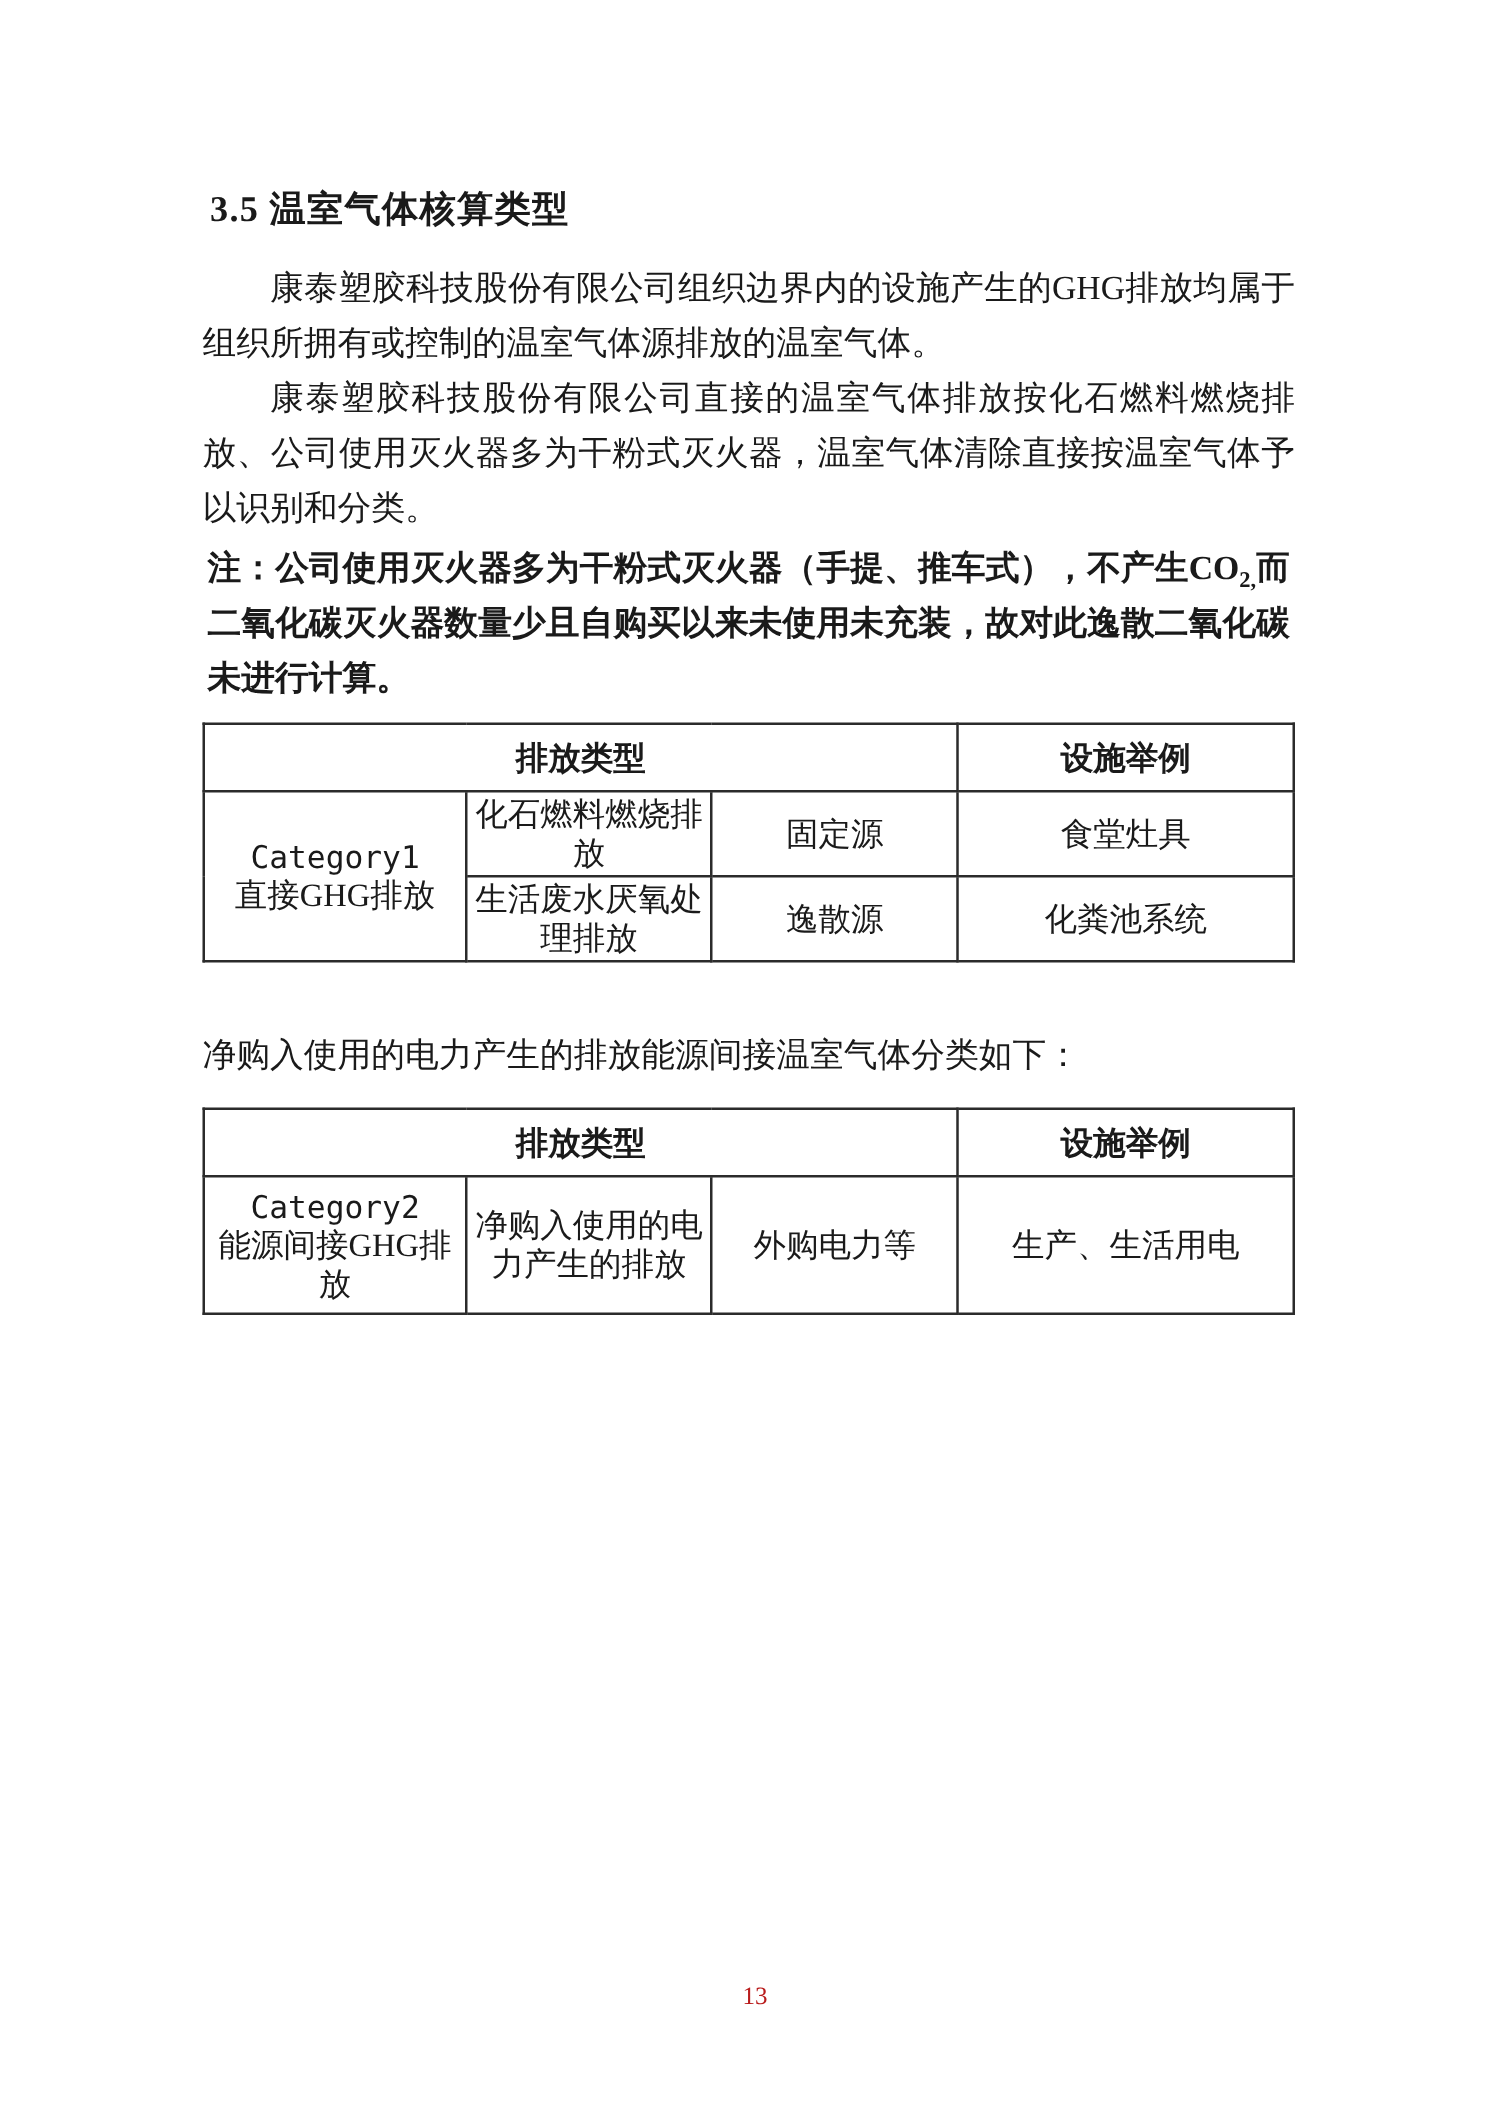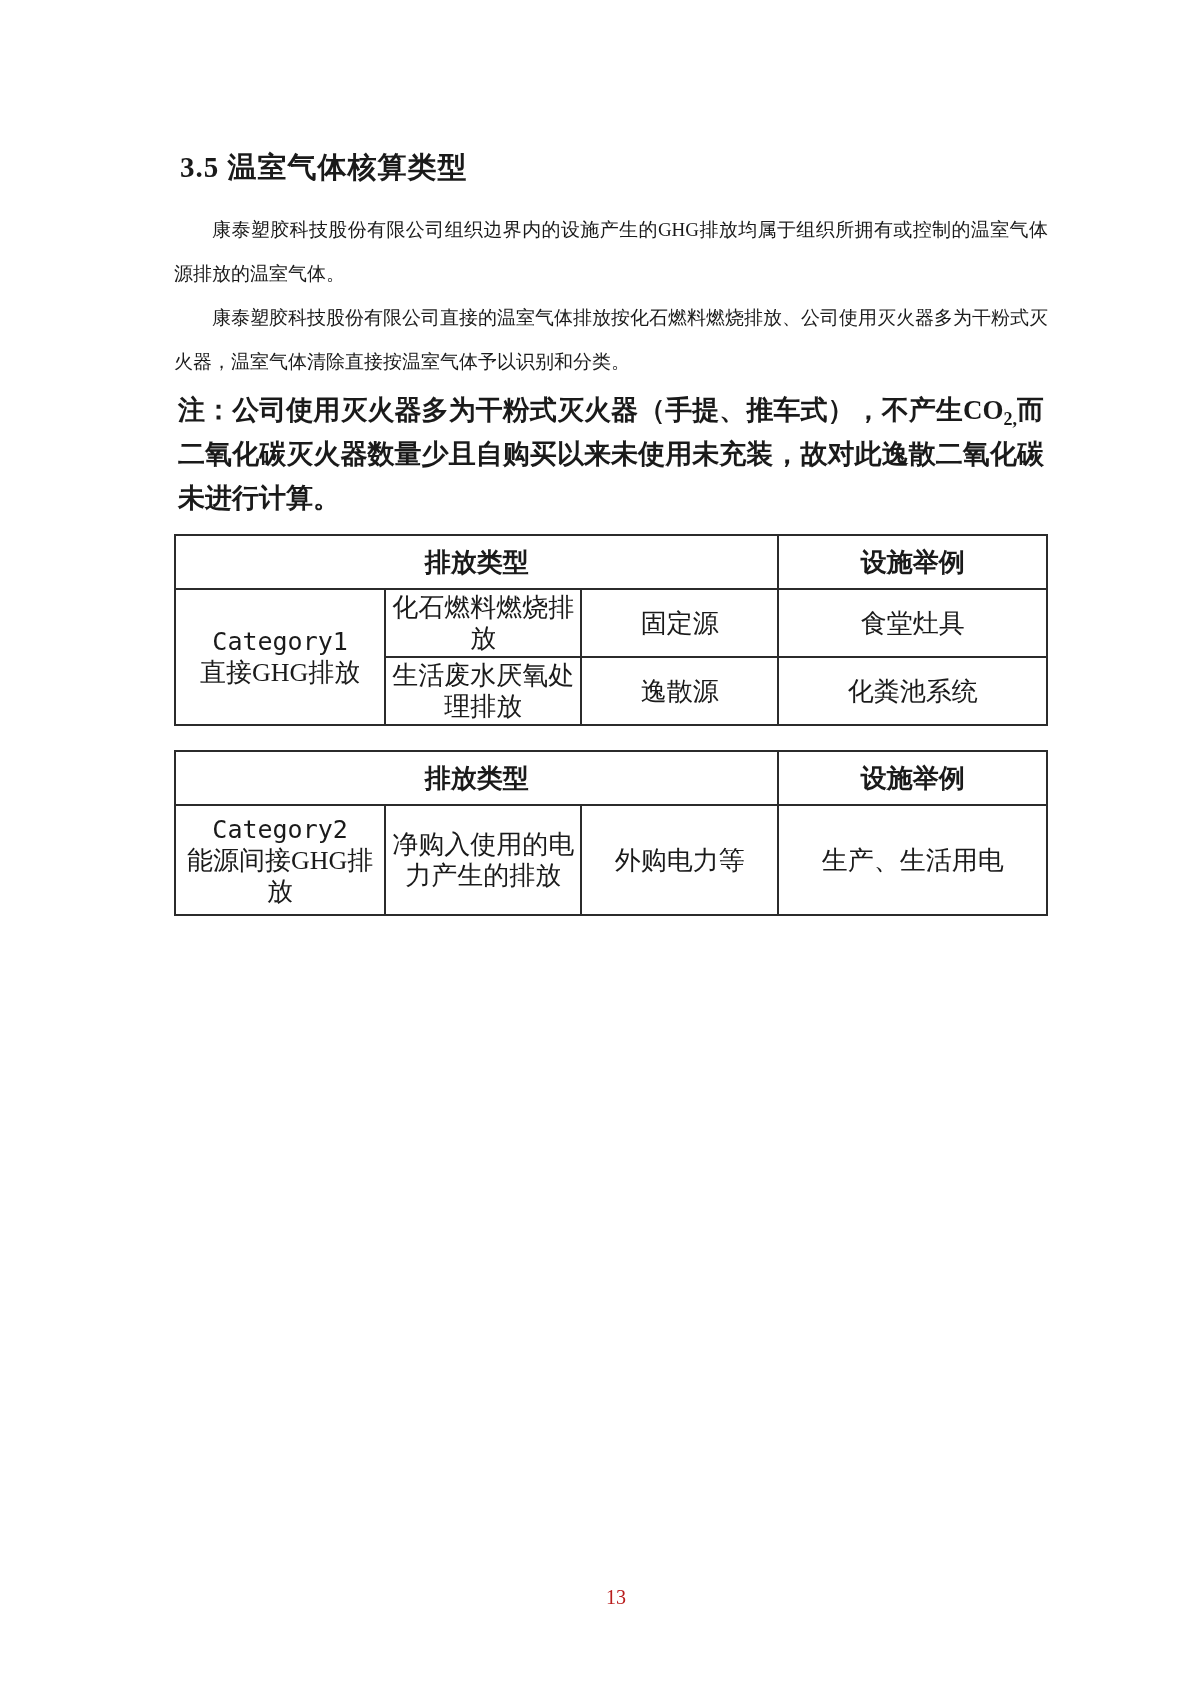--- a/index.html
+++ b/index.html
@@ -9,39 +9,39 @@
   }
   body {
     width: 1200px;
     height: 1696px;
     position: relative;
     font-family: "Liberation Serif", "DejaVu Serif", serif;
     color: #1a1a1a;
   }
   .page {
     position: absolute;
-    left: 16px; top: 0;
+    left: 4px; top: 0;
     width: 996px;
     height: 1696px;
     background: #ffffff;
   }
   .content {
     position: absolute;
     left: 158px;
     top: 148px;
     width: 874px;
   }
   .heading {
     font-size: 29px;
     font-weight: bold;
     letter-spacing: 1px;
     margin: 0 0 20px 6px;
   }
   .para {
-    font-size: 19px;
+    font-size: 27px;
     line-height: 44px;
     text-align: justify;
     margin: 0;
     text-indent: 2em;
   }
   .note {
     font-size: 27px;
     line-height: 44px;
     text-align: justify;
     margin: 4px;
@@ -137,20 +137,21 @@
           <td>食堂灶具</td>
         </tr>
         <tr>
           <td>生活废水厌氧处理排放</td>
           <td>逸散源</td>
           <td>化粪池系统</td>
         </tr>
       </tbody>
     </table>
 
+    <p class="mid-text">净购入使用的电力产生的排放能源间接温室气体分类如下：</p>
 
     <table class="ghg-table t2">
       <colgroup>
         <col style="width:24.1%">
         <col style="width:22.5%">
         <col style="width:22.6%">
         <col style="width:30.8%">
       </colgroup>
       <thead>
         <tr>

